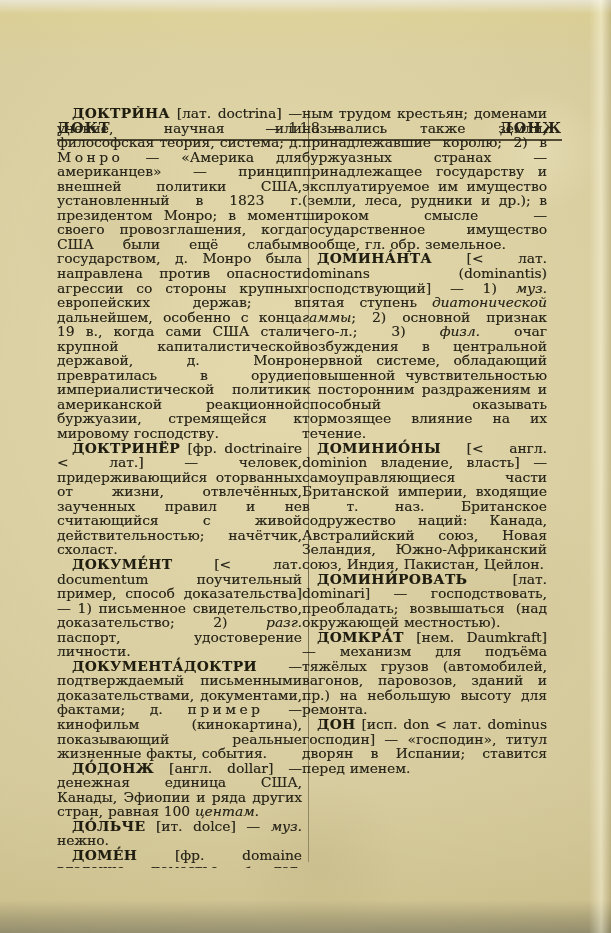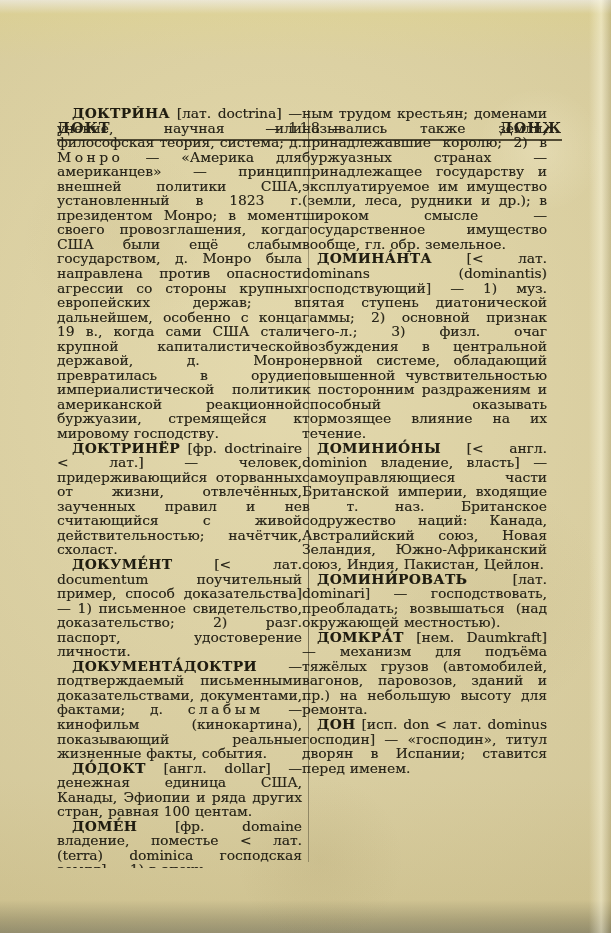--- a/index.html
+++ b/index.html
@@ -51,42 +51,43 @@
     word-spacing:0.5px;
   }
   .divider{
     position:absolute;top:110px;left:308px;width:1px;height:752px;
     background:linear-gradient(180deg, rgba(40,36,20,0.55), rgba(40,36,20,0.25) 30%, rgba(40,36,20,0.6) 60%, rgba(40,36,20,0.35));
   }
   p.entry{margin:0;text-indent:15px;}
   p.entry.cont{text-indent:0;}
   .headword{font-weight:bold;letter-spacing:0.4px;color:#1f1c10;}
   span.normal{}
-  span.italic{}
+  span.italic{font-style:italic;}
   span.spaced{letter-spacing:3.5px;}
 </style>
 </head>
 <body>
 
 <div class="page">
   <div class="mottle"></div>
 
   <div class="header">
     <span>ДОКТ</span>
     <span class="center">— 118 —</span>
     <span>ДОНЖ</span>
   </div>
 
   <div class="textblock">
     <div class="col">
         <p class="entry"><b class="headword">ДОКТРИ́НА</b><span class="normal"> [лат. doctrina] — учение, научная или философская теория, система; д. </span><span class="spaced">Монро</span><span class="normal"> — «Америка для американцев» — принцип внешней политики США, установленный в 1823 г. президентом Монро; в момент своего провозглашения, когда США были ещё слабым государством, д. Монро была направлена против опасности агрессии со стороны крупных европейских держав; в дальнейшем, особенно с конца 19 в., когда сами США стали крупной капиталистической державой, д. Монро превратилась в орудие империалистической политики американской реакционной буржуазии, стремящейся к мировому господству.</span></p>
         <p class="entry"><b class="headword">ДОКТРИНЁР</b><span class="normal"> [фр. doctrinaire &lt; лат.] — человек, придерживающийся оторванных от жизни, отвлечённых, заученных правил и не считающийся с живой действительностью; начётчик, схоласт.</span></p>
         <p class="entry"><b class="headword">ДОКУМЕ́НТ</b><span class="normal"> [&lt; лат. documentum поучительный пример, способ доказательства] — 1) письменное свидетельство, доказательство; 2) </span><span class="italic">разг.</span><span class="normal"> паспорт, удостоверение личности.</span></p>
-        <p class="entry"><b class="headword">ДОКУМЕНТА́ДОКТРИ</b><span class="normal"> — подтверждаемый письменными доказательствами, документами, фактами; д. </span><span class="spaced">слабым</span><span class="normal"> — кинофильм (кинокартина), показывающий реальные жизненные факты, события.</span></p>
-        <p class="entry"><b class="headword">ДО́ДОКТ</b><span class="normal"> [англ. dollar] — денежная единица США, Канады, Эфиопии и ряда других стран, равная 100 </span><span class="italic">центам</span><span class="normal">.</span></p>
+        <p class="entry"><b class="headword">ДОКУМЕНТА́ДОКТРИ</b><span class="normal"> — подтверждаемый письменными доказательствами, документами, фактами; д. </span><span class="spaced">пример</span><span class="normal"> — кинофильм (кинокартина), показывающий реальные жизненные факты, события.</span></p>
+        <p class="entry"><b class="headword">ДО́ДОНЖ</b><span class="normal"> [англ. dollar] — денежная единица США, Канады, Эфиопии и ряда других стран, равная 100 </span><span class="italic">центам</span><span class="normal">.</span></p>
+        <p class="entry"><b class="headword">ДО́ЛЬЧЕ</b><span class="normal"> [ит. dolce] — </span><span class="italic">муз.</span><span class="normal"> нежно.</span></p>
         <p class="entry"><b class="headword">ДОМЕ́Н</b><span class="normal"> [фр. domaine владение, поместье &lt; лат. (terra) dominica господская земля] — 1) в эпоху </span></p>
       </div>
     <div class="col">
         <p class="entry cont"><span class="normal">ным трудом крестьян; доменами назывались также земли, принадлежавшие королю; 2) в буржуазных странах — принадлежащее государству и эксплуатируемое им имущество (земли, леса, рудники и др.); в широком смысле — государственное имущество вообще, гл. обр. земельное.</span></p>
         <p class="entry"><b class="headword">ДОМИНА́НТА</b><span class="normal"> [&lt; лат. dominans (dominantis) господствующий] — 1) </span><span class="italic">муз.</span><span class="normal"> пятая ступень </span><span class="italic">диатонической гаммы</span><span class="normal">; 2) основной признак чего-л.; 3) </span><span class="italic">физл.</span><span class="normal"> очаг возбуждения в центральной нервной системе, обладающий повышенной чувствительностью к посторонним раздражениям и способный оказывать тормозящее влияние на их течение.</span></p>
         <p class="entry"><b class="headword">ДОМИНИО́НЫ</b><span class="normal"> [&lt; англ. dominion владение, власть] — самоуправляющиеся части Британской империи, входящие в т. наз. Британское содружество наций: Канада, Австралийский союз, Новая Зеландия, Южно-Африканский союз, Индия, Пакистан, Цейлон.</span></p>
         <p class="entry"><b class="headword">ДОМИНИ́РОВАТЬ</b><span class="normal"> [лат. dominari] — господствовать, преобладать; возвышаться (над окружающей местностью).</span></p>
         <p class="entry"><b class="headword">ДОМКРА́Т</b><span class="normal"> [нем. Daumkraft] — механизм для подъёма тяжёлых грузов (автомобилей, вагонов, паровозов, зданий и пр.) на небольшую высоту для ремонта.</span></p>
         <p class="entry"><b class="headword">ДОН</b><span class="normal"> [исп. don &lt; лат. dominus господин] — «господин», титул дворян в Испании; ставится перед именем.</span></p>
       </div>

